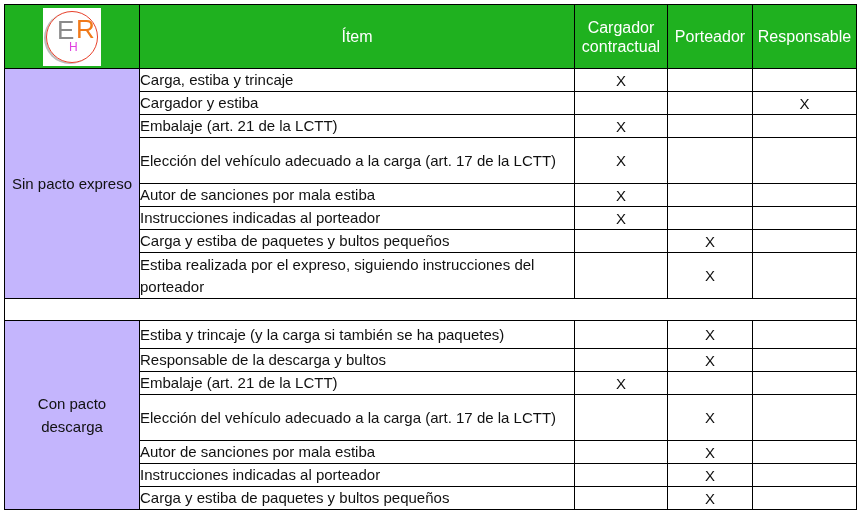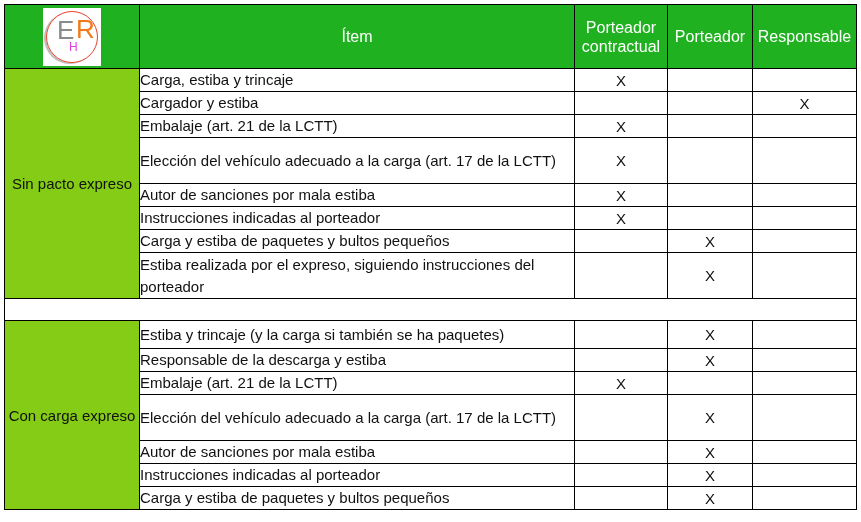--- a/index.html
+++ b/index.html
@@ -5,21 +5,21 @@
   html, body { margin: 0; padding: 0; background: #ffffff; }
   body { width: 861px; height: 522px; position: relative; overflow: hidden;
          font-family: "Liberation Sans", "DejaVu Sans", sans-serif; }
   table.resp { position: absolute; left: 4px; top: 4px; border-collapse: collapse;
                table-layout: fixed; width: 852px; font-size: 15px; color: #111; }
   table.resp td, table.resp th { border: 1.5px solid #000; padding: 0; }
   th { background: #1fb11f; color: #ffffff; font-weight: normal; font-size: 16px;
        text-align: center; vertical-align: middle; line-height: 19px; }
   td.item { text-align: left; padding-left: 2px; line-height: 22px; }
   td.mark { text-align: center; vertical-align: middle; }
-  td.group { background: #84cc16; text-align: center; vertical-align: middle; line-height: 23px; }
+  td.group { background: #c4b5fd; text-align: center; vertical-align: middle; line-height: 23px; }
   td.spacer { background: #fff; }
   .logo-cell { background: #1fb11f; }
   .logo { width: 58px; height: 58px; margin: 0 auto; background: #fff; position: relative; }
   .logo .ring { position: absolute; left: 3px; top: 3px; width: 50px; height: 50px; border-radius: 50%;
                 border: 1.5px solid #e8402a; box-shadow: -2px 1px 0 #bdbdbd; }
   .logo .e { position: absolute; left: 14px; top: 13px; font-size: 26px; color: #8a8a8a; }
   .logo .h { position: absolute; left: 26px; top: 30px; font-size: 12px; color: #e040e0; }
   .logo .r { position: absolute; left: 33px; top: 12px; font-size: 26px; color: #f07a1a; }
 </style>
 </head>
@@ -37,21 +37,21 @@
     <tr style="height:64px">
       <th class="logo-cell">
         <div class="logo">
           <div class="ring"></div>
           <span class="e">E</span>
           <span class="h">H</span>
           <span class="r">R</span>
         </div>
       </th>
       <th>Ítem</th>
-      <th>Porteador contractual</th>
+      <th>Cargador contractual</th>
       <th>Porteador</th>
       <th>Responsable</th>
     </tr>
   </thead>
   <tbody>
 
     <tr style="height:23px">
       <td class="group" rowspan="8">Sin pacto expreso</td>
       <td class="item">Carga, estiba y trincaje</td>
       <td class="mark">X</td>
@@ -99,28 +99,28 @@
       <td class="mark"></td>
       <td class="mark">X</td>
       <td class="mark"></td>
     </tr>
 
     <tr style="height:22px">
       <td class="spacer" colspan="5"></td>
     </tr>
 
     <tr style="height:28px">
-      <td class="group" rowspan="7">Con carga expreso</td>
+      <td class="group" rowspan="7">Con pacto descarga</td>
       <td class="item">Estiba y trincaje (y la carga si también se ha paquetes)</td>
       <td class="mark"></td>
       <td class="mark">X</td>
       <td class="mark"></td>
     </tr>
     <tr style="height:23px">
-      <td class="item">Responsable de la descarga y estiba</td>
+      <td class="item">Responsable de la descarga y bultos</td>
       <td class="mark"></td>
       <td class="mark">X</td>
       <td class="mark"></td>
     </tr>
     <tr style="height:23px">
       <td class="item">Embalaje (art. 21 de la LCTT)</td>
       <td class="mark">X</td>
       <td class="mark"></td>
       <td class="mark"></td>
     </tr>

